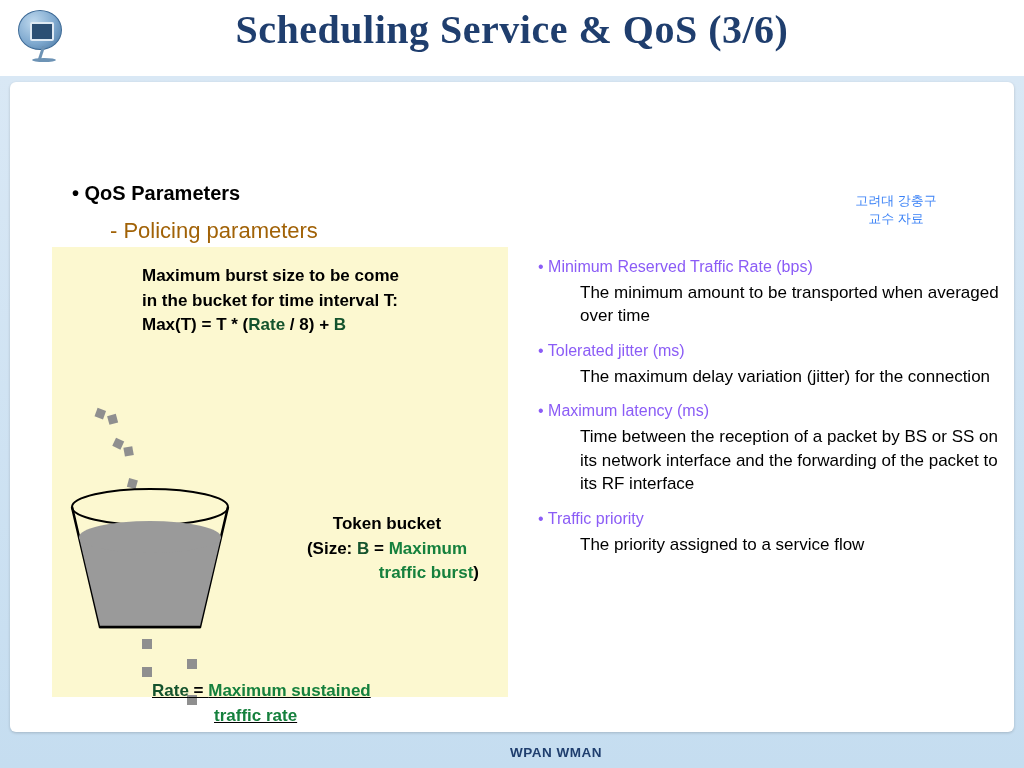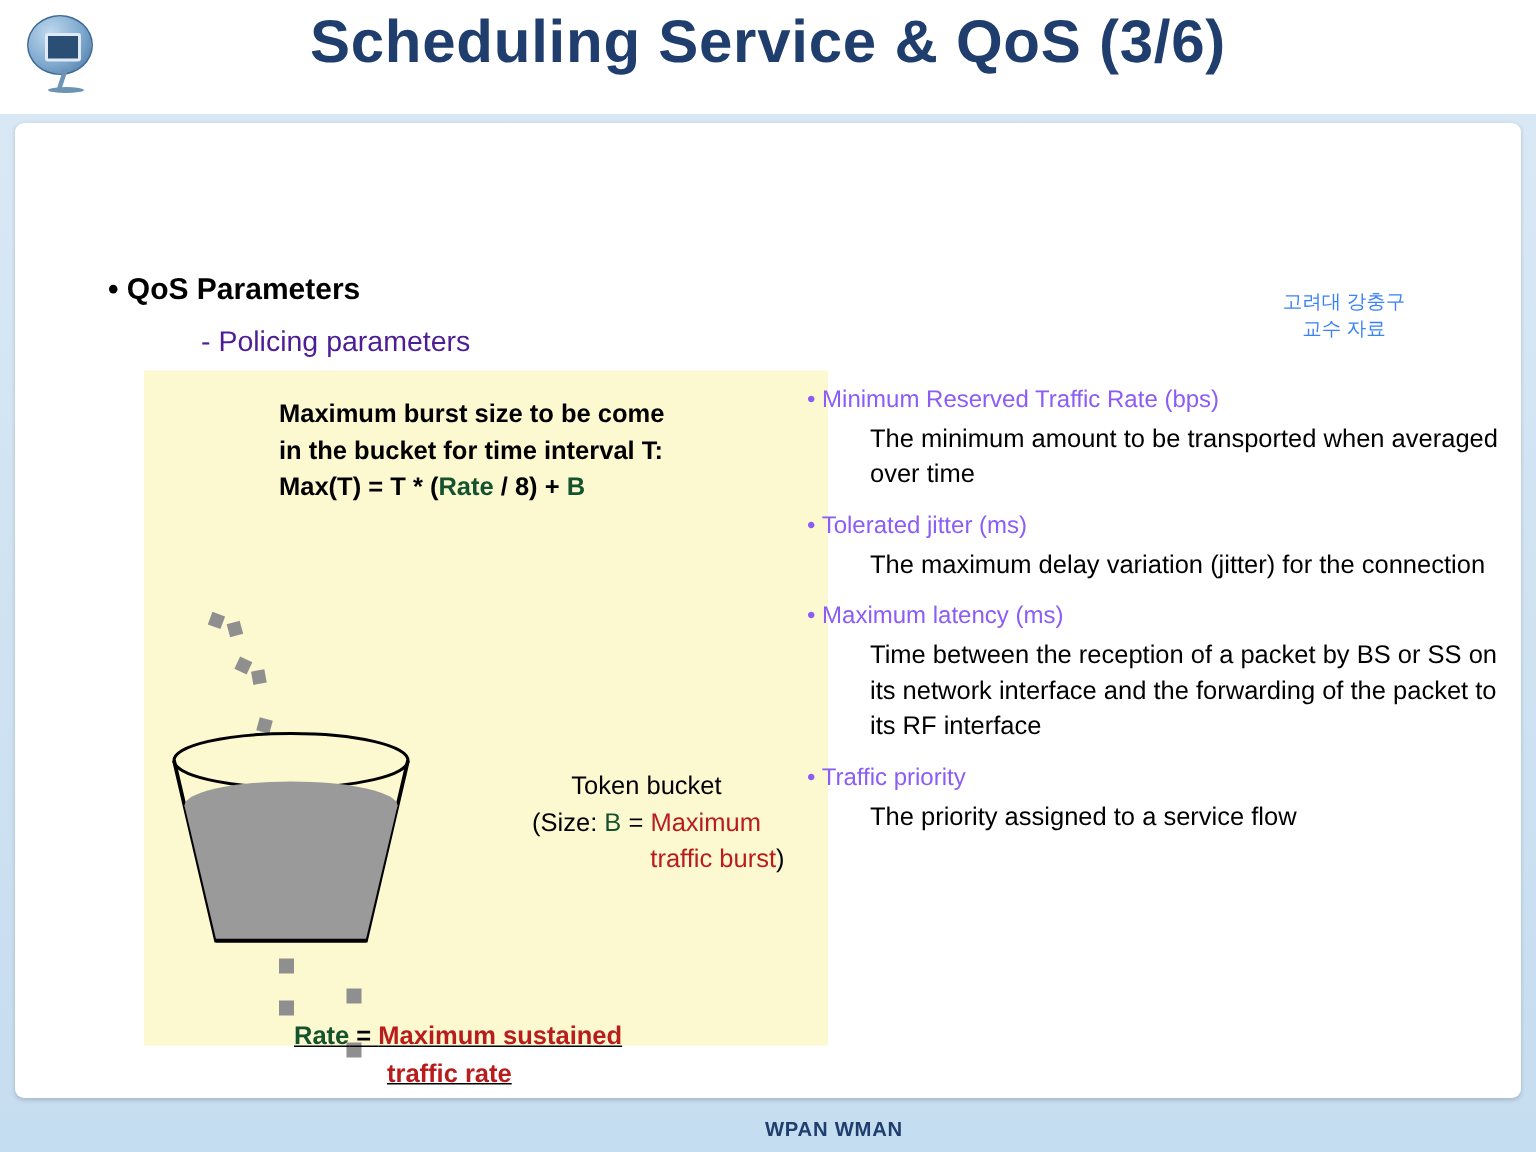--- a/index.html
+++ b/index.html
@@ -67,20 +67,21 @@
   }
   .title {
     position: absolute;
     left: 0; top: 6px;
     width: 1024px;
     text-align: center;
     font-size: 40px;
     font-weight: bold;
     color: #1f3e6e;
     letter-spacing: 0.5px;
+    font-family: Liberation Serif, serif;
   }
   
   .panel {
     position: absolute;
     left: 10px;
     top: 82px;
     width: 1004px;
     height: 650px;
     background: #ffffff;
     border-radius: 6px;
@@ -91,70 +92,68 @@
     left: 62px;
     top: 100px;
     font-size: 20px;
     font-weight: bold;
     color: #000000;
   }
   .sub-head {
     position: absolute;
     left: 100px;
     top: 136px;
-    font-size: 19px;
-    color: #4c1d95;
-    margin-left: 24px;
+    font-size: 22px;
+    color: #a16207;
   }
   .credit {
     position: absolute;
     right: 38px;
     top: 110px;
     width: 160px;
     text-align: center;
     font-size: 13px;
     color: #3b82f6;
     line-height: 1.35;
   }
   
   .figbox {
     position: absolute;
     left: 42px;
     top: 165px;
     width: 456px;
     height: 450px;
     background: #fcf8d0;
-    margin-left: 44px;
   }
   .maxburst {
     position: absolute;
     left: 90px;
     top: 17px;
     width: 350px;
     font-size: 17px;
     font-weight: bold;
     line-height: 1.45;
     color: #000000;
   }
   .red { color: #14532d; }
-  .blue { color: #b91c1c; }
+  .blue { color: #15803d; }
   .bucket-wrap {
     position: absolute;
     left: 10px;
     top: 140px;
     width: 230px;
     height: 300px;
   }
   .tokenlabel {
     position: absolute;
     left: 215px;
     top: 265px;
     width: 240px;
     font-size: 17px;
-    font-weight: normal;
+    font-weight: bold;
     text-align: center;
     line-height: 1.45;
     color: #000000;
   }
   .ratelabel {
     position: absolute;
     left: 100px;
     top: 432px;
     width: 330px;
     font-size: 17px;

